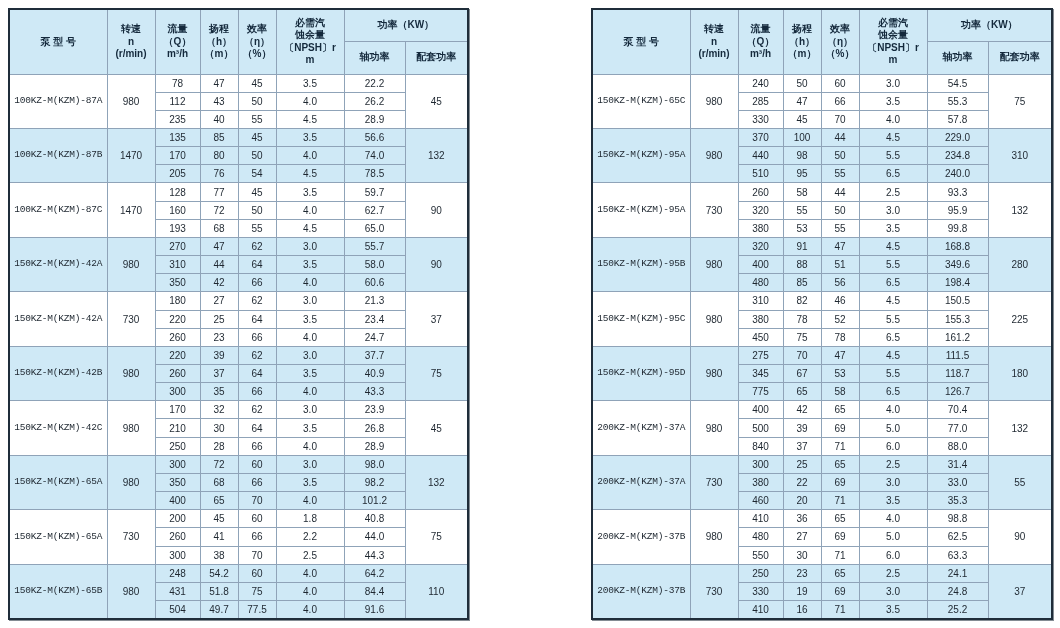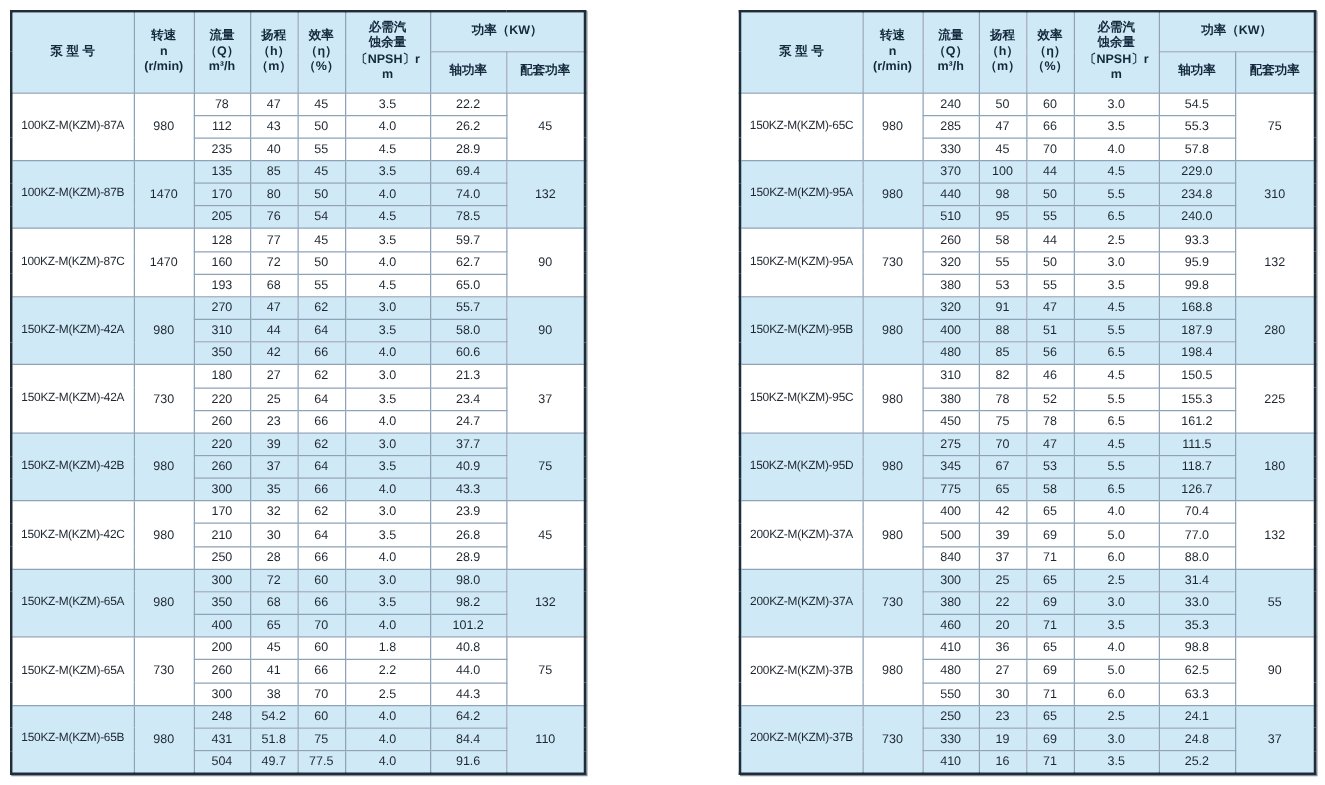--- a/index.html
+++ b/index.html
@@ -49,21 +49,21 @@
   .spec-table thead tr.h2 th{height:33px;text-align:center;}
   .spec-table tbody td{
     height:18px;
     font-size:10px;
     color:var(--text);
     background:#ffffff;
     padding:0 1px;
     line-height:1.1;
   }
   .spec-table tbody tr.shaded td{background:var(--blue);}
-  .spec-table tbody td.model{font-size:9.5px;letter-spacing:-0.2px;}
+  .spec-table tbody td.model{font-size:9.5px;letter-spacing:-0.2px;font-family:Liberation Mono, monospace;}
 </style>
 </head>
 <body>
 
 <table class="spec-table left">
   <colgroup>
     <col style="width:98px">
       <col style="width:48px">
       <col style="width:45px">
       <col style="width:38px">
@@ -123,21 +123,21 @@
         <td>4.5</td>
         <td>28.9</td>
       </tr>
       <tr class="shaded">
         <td rowspan="3" class="model">100KZ-M(KZM)-87B</td>
         <td rowspan="3">1470</td>
         <td>135</td>
         <td>85</td>
         <td>45</td>
         <td>3.5</td>
-        <td>69.4</td>
+        <td>56.6</td>
         <td rowspan="3">132</td>
       </tr>
       <tr class="shaded">
         <td>170</td>
         <td>80</td>
         <td>50</td>
         <td>4.0</td>
         <td>74.0</td>
       </tr>
       <tr class="shaded">
@@ -460,21 +460,21 @@
         <td>47</td>
         <td>4.5</td>
         <td>168.8</td>
         <td rowspan="3">280</td>
       </tr>
       <tr class="shaded">
         <td>400</td>
         <td>88</td>
         <td>51</td>
         <td>5.5</td>
-        <td>187.9</td>
+        <td>349.6</td>
       </tr>
       <tr class="shaded">
         <td>480</td>
         <td>85</td>
         <td>56</td>
         <td>6.5</td>
         <td>198.4</td>
       </tr>
       <tr>
         <td rowspan="3" class="model">150KZ-M(KZM)-95C</td>

